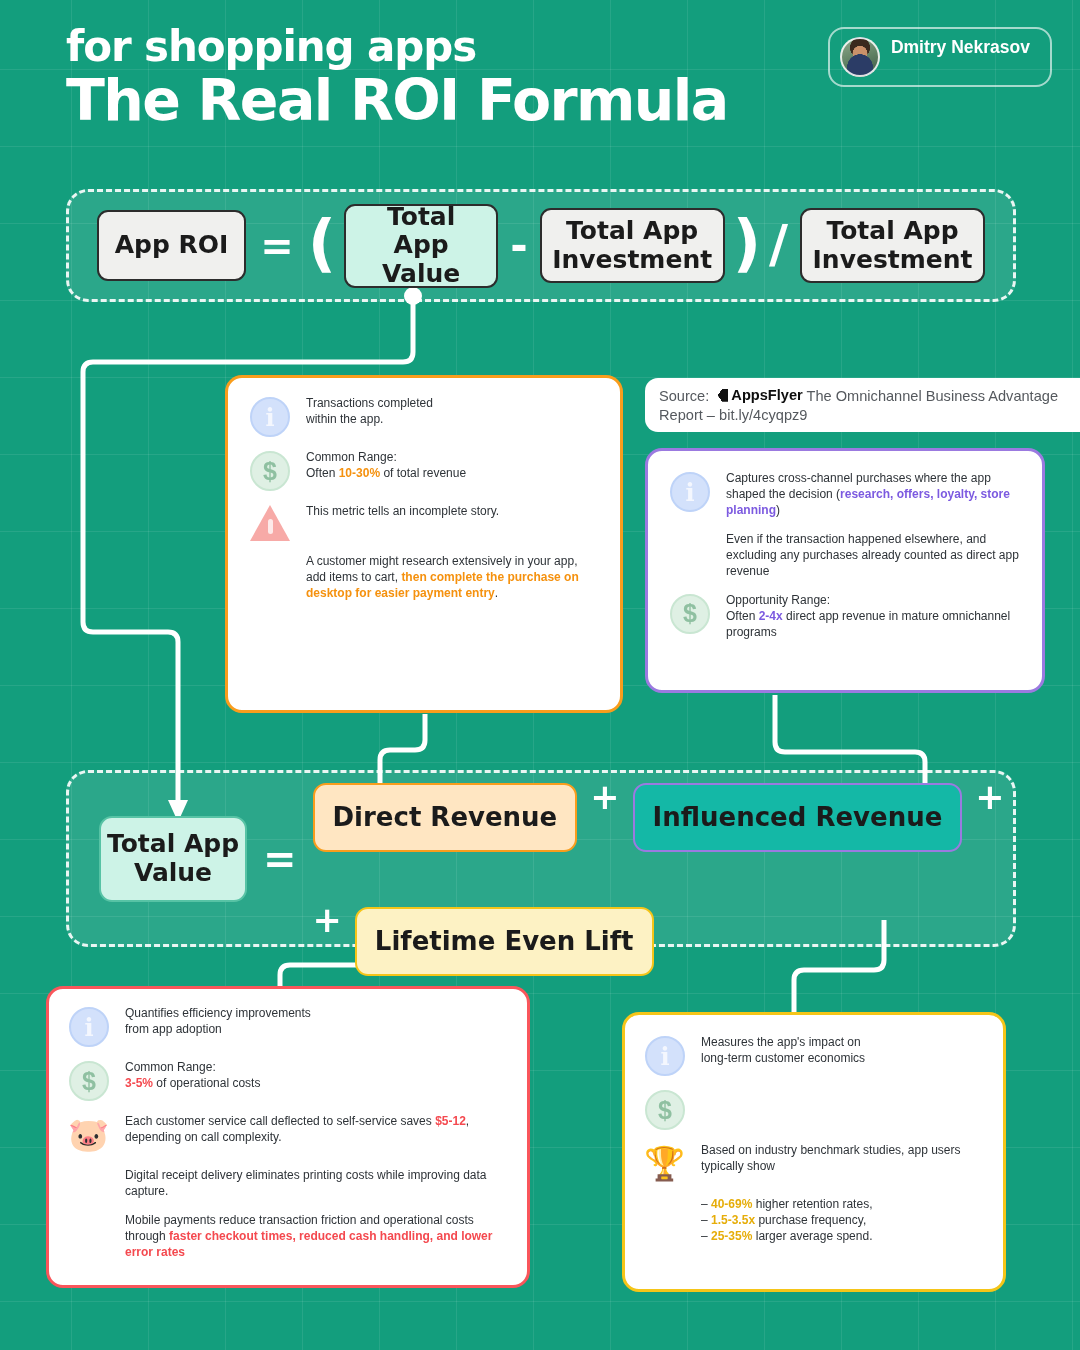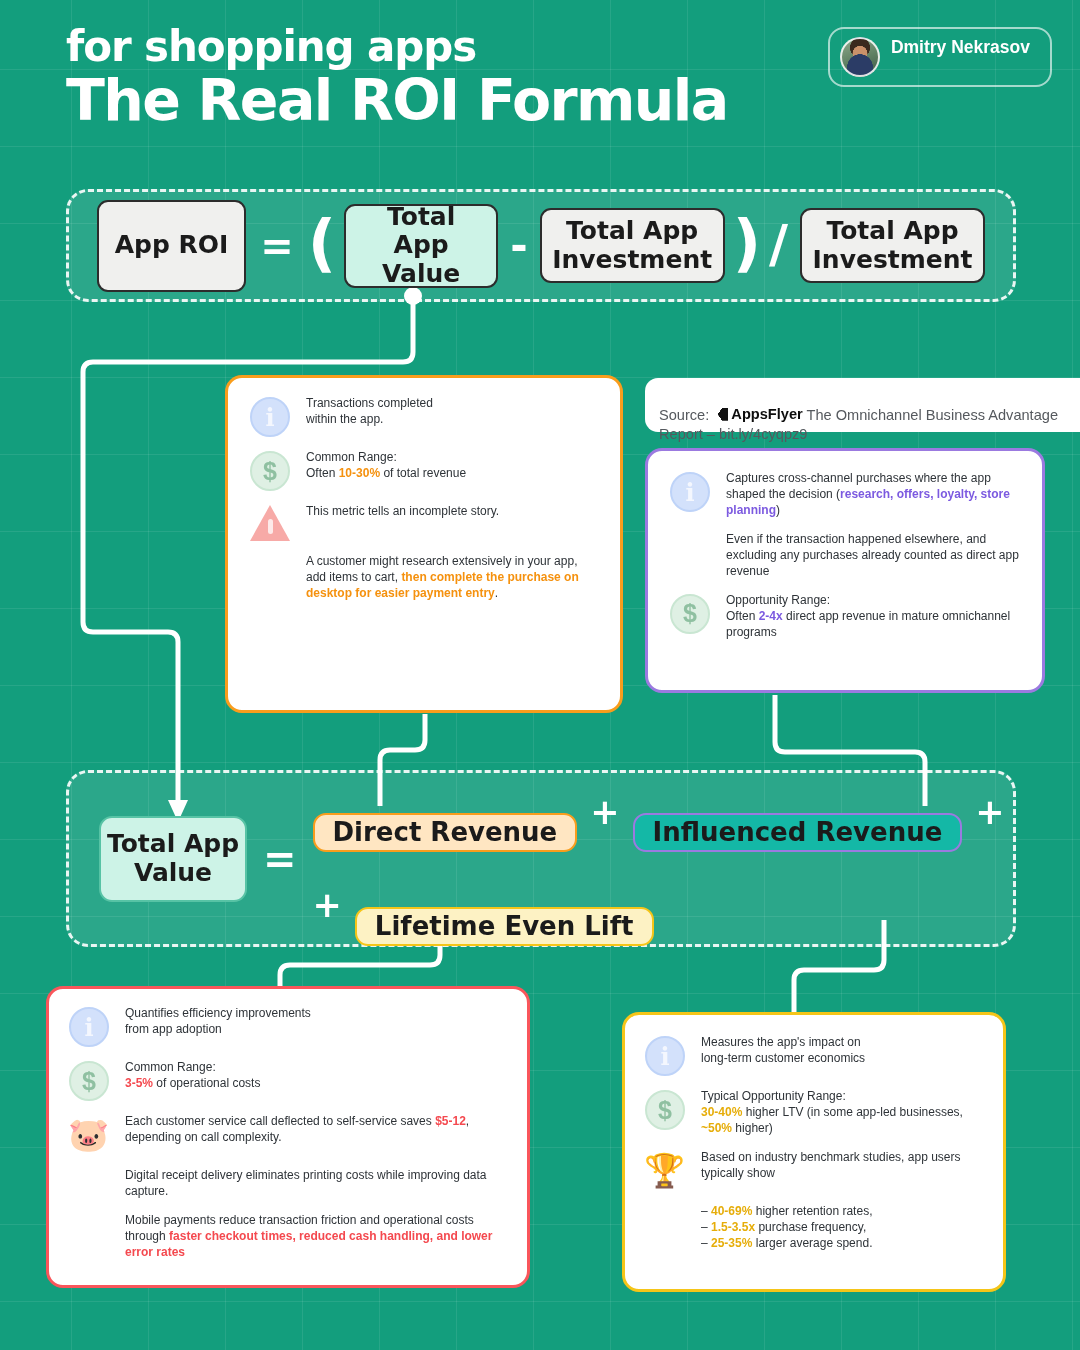--- a/index.html
+++ b/index.html
@@ -68,21 +68,21 @@
     position: absolute; left: 0; top: 0; right: 0; bottom: 0;
     display: flex; align-items: center; gap: 0px; padding: 0 28px;
   }
   .fbox {
     background: #f0f0ee; border: 2.5px solid #2c2c2c; border-radius: 11px;
     color: #1b1b1b; font-size: 25px; font-weight: bold; line-height: 1.13;
     text-align: center; padding: 10px 14px;
     font-family: "DejaVu Sans", sans-serif;
     display: flex; align-items: center; justify-content: center;
   }
-  #fbox-roi { width: 150px; height: 92px; }
+  #fbox-roi { width: 150px; height: 71px; }
   #fbox-tav {
     width: 155px; height: 84px; background: #cdf3e7; border-color: #2c2c2c;
   }
   #fbox-inv1 { width: 185px; height: 75px; }
   #fbox-inv2 { width: 185px; height: 75px; }
   .op { color: #fff; font-weight: bold; font-family: "DejaVu Sans", sans-serif; }
   #op-eq { font-size: 40px; margin: 0 14px; }
   #op-paren-l { font-size: 62px; margin: 0 8px 6px 0; }
   #op-minus { font-size: 42px; margin: 0 12px; }
   #op-paren-r { font-size: 62px; margin: 0 2px 6px 8px; }
@@ -133,21 +133,21 @@
   #card-ops     { left: 46px;  top: 986px; width: 484px; height: 302px; border-color: #f9565b; }
   #card-ltv     { left: 622px; top: 1012px; width: 384px; height: 280px; border-color: #f5c518; }
 
   #source-card {
     position: absolute; left: 645px; top: 378px; width: 457px; height: 54px;
     background: #fff; border-radius: 13px; padding: 8px 14px;
     font-size: 14.6px; line-height: 1.32; color: #55595e;
   }
   #af-logo {
     display: inline-flex; align-items: center; gap: 3px;
-    font-weight: bold; color: #0d0d0d; font-size: 14.6px; vertical-align: -1px; margin-top: 19px;
+    font-weight: bold; color: #0d0d0d; font-size: 14.6px; vertical-align: -1px;
   }
   #af-mark {
     display: inline-block; width: 15px; height: 13px;
     background:
       linear-gradient(125deg, transparent 46%, #111 47%),
       linear-gradient(55deg, transparent 46%, #111 47%);
     background-size: 100% 52%, 100% 52%;
     background-position: 0 0, 0 100%;
     background-repeat: no-repeat;
   }
@@ -169,21 +169,21 @@
     color: #1b1b1b; font-size: 25px; font-weight: bold; line-height: 1.13;
     text-align: center; font-family: "DejaVu Sans", sans-serif;
     flex: 0 0 auto;
   }
   #tav-eq { color: #fff; font-size: 40px; font-weight: bold; margin: 0 16px; font-family: "DejaVu Sans", sans-serif; }
   #tav-cols { display: flex; flex-direction: column; gap: 13px; }
   .tav-line { display: flex; align-items: center; gap: 13px; }
   .pill {
     border-radius: 13px; border: 2.5px solid #888;
     font-size: 26px; font-weight: bold; color: #1b1b1b;
-    padding: 3px 18px; white-space: nowrap; line-height: 1.1;
+    padding: 18px 18px; white-space: nowrap; line-height: 1.1;
     font-family: "DejaVu Sans", sans-serif;
     margin-top: 42px;
   }
   #pill-direct { background: #ffe6c2; border-color: #f99d1c; }
   #pill-infl   { background: #14b8a6; border-color: #9b7ae0; text-align: center; }
   #pill-ops    { background: #fde0e1; border-color: #f9565b; }
   #pill-ltv    { background: #fdf2c4; border-color: #f5c518; }
   .plus { color: #fff; font-size: 35px; font-weight: bold; font-family: "DejaVu Sans", sans-serif; }
 
   #connectors { position: absolute; inset: 0; z-index: 1; pointer-events: none; }
@@ -356,21 +356,20 @@
       <div class="crow">
         <div class="icon-slot">
             <div class="ic-info">i</div>
           </div>
         <div class="ctext">Measures the app's impact on<br>long-term customer economics</div>
       </div>
       <div class="crow">
         <div class="icon-slot">
             <div class="ic-dollar">$</div>
           </div>
-        <div class="ctext">Typical Opportunity Range:<br><span class="hl-yellow">30-40%</span> higher LTV (in some app-led businesses, <span class="hl-yellow">~50%</span> higher)</div>
       </div>
       <div class="crow">
         <div class="icon-slot">
             <div class="ic-emoji">🏆</div>
           </div>
         <div class="ctext">Based on industry benchmark studies, app users typically show</div>
       </div>
       <div class="crow crow-noicon">
         <div class="ctext">
           – <span class="hl-yellow">40-69%</span> higher retention rates,<br>

